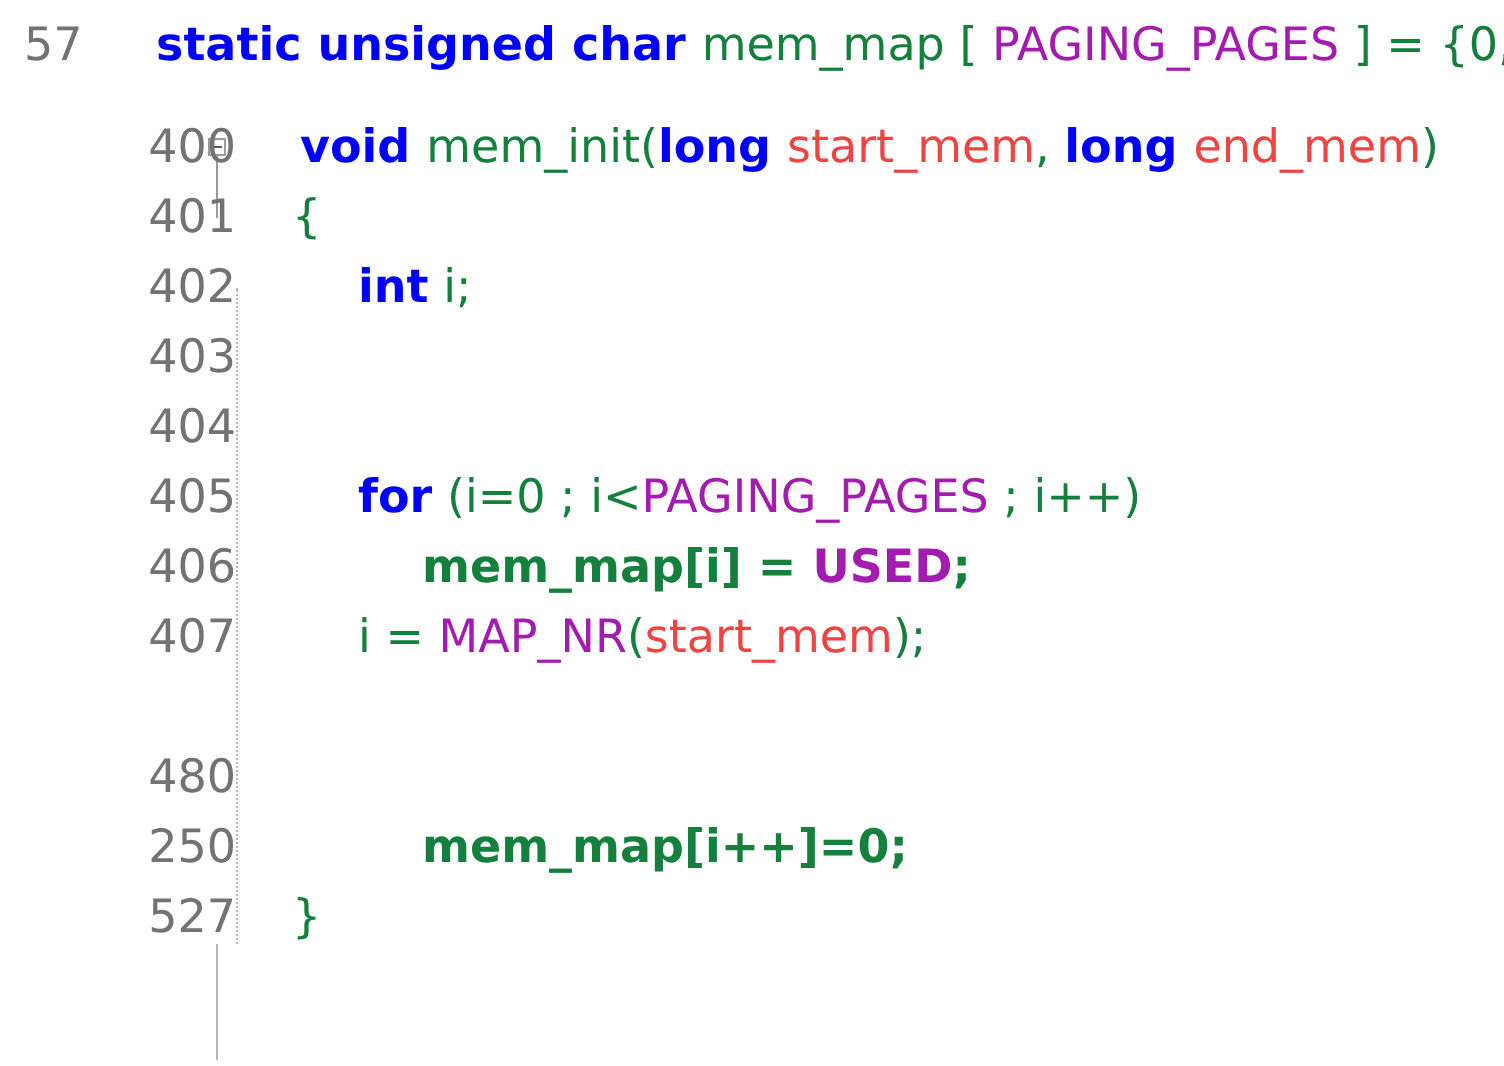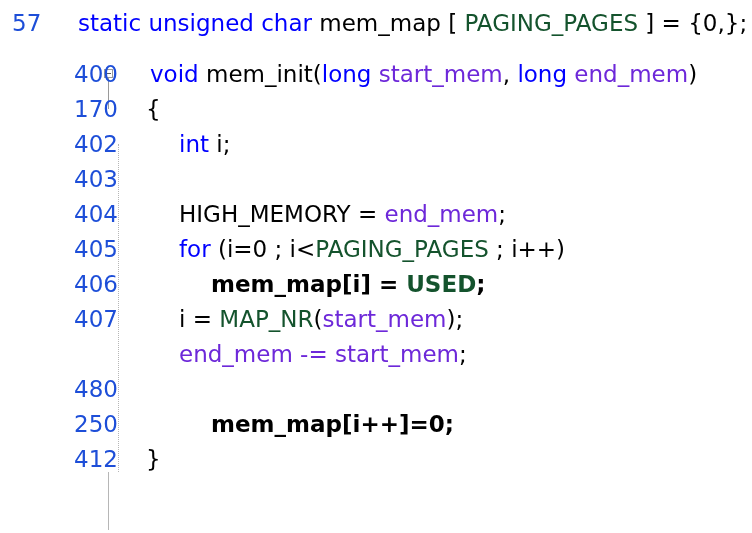--- a/index.html
+++ b/index.html
@@ -28,40 +28,40 @@
     line-height: 35px;
     white-space: nowrap;
   }
 
   .gutter {
     position: absolute;
     left: 0;
     top: 0;
     width: 82px;
     text-align: right;
-    color: #1d4ed8;
+    color: #737373;
     font-size: 23px;
     font-family: "DejaVu Sans", "Liberation Sans", sans-serif;
     letter-spacing: 0px;
   }
 
   .code {
     position: absolute;
     top: 0;
     left: 104px;
     font-size: 23px;
     color: #000000;
     font-family: "DejaVu Sans", "Liberation Sans", sans-serif;
   }
 
   
-  .tok-kw   { color: #0000ff; }
-  .tok-plain{ color: #000000; }
-  .tok-var  { color: #6d28d9; }
-  .tok-macro{ color: #14532d; }
+  .tok-kw   { color: #0000ff; font-weight: bold; }
+  .tok-plain{ color: #15803d; }
+  .tok-var  { color: #ef4444; }
+  .tok-macro{ color: #a21caf; }
 
   
   #line-57 {
     height: 46px;
     line-height: 46px;
   }
   #line-57 .gutter {
     width: 40px;
     font-size: 23px;
     text-align: left;
@@ -169,67 +169,65 @@
     <div class="fold-stem"></div>
     <div class="indent-guide"></div>
     <div class="indent-guide-end"></div>
 
     <div class="code-line" id="line-400">
       <span class="gutter">400</span>
       <span class="code"><span class="tok-kw">void </span><span class="tok-plain">mem_init(</span><span class="tok-kw">long </span><span class="tok-var">start_mem</span><span class="tok-plain">, </span><span class="tok-kw">long </span><span class="tok-var">end_mem</span><span class="tok-plain">)</span></span>
     </div>
 
     <div class="code-line" id="line-401">
-      <span class="gutter">170</span>
+      <span class="gutter">401</span>
       <span class="code"><span class="tok-plain">{</span></span>
     </div>
 
     <div class="code-line" id="line-402">
       <span class="gutter">402</span>
       <span class="code"><span class="tok-kw">int</span><span class="tok-plain"> i;</span></span>
     </div>
 
     <div class="code-line" id="line-403">
       <span class="gutter">403</span>
       <span class="code"></span>
     </div>
 
     <div class="code-line" id="line-404">
       <span class="gutter">404</span>
-      <span class="code"><span class="tok-plain">HIGH_MEMORY = </span><span class="tok-var">end_mem</span><span class="tok-plain">;</span></span>
     </div>
 
     <div class="code-line" id="line-405">
       <span class="gutter">405</span>
       <span class="code"><span class="tok-kw">for</span><span class="tok-plain"> (i=0 ; i&lt;</span><span class="tok-macro">PAGING_PAGES</span><span class="tok-plain"> ; i++)</span></span>
     </div>
 
     <div class="code-line" id="line-406">
       <span class="gutter">406</span>
       <span class="code"><span class="tok-plain">mem_map[i] = </span><span class="tok-macro">USED</span><span class="tok-plain">;</span></span>
     </div>
 
     <div class="code-line" id="line-407">
       <span class="gutter">407</span>
       <span class="code"><span class="tok-plain">i = </span><span class="tok-macro">MAP_NR</span><span class="tok-plain">(</span><span class="tok-var">start_mem</span><span class="tok-plain">);</span></span>
     </div>
 
     <div class="code-line" id="line-408">
-      <span class="code"><span class="tok-var">end_mem -= start_mem</span><span class="tok-plain">;</span></span>
     </div>
 
 
     <div class="code-line" id="line-410">
       <span class="gutter">480</span>
     </div>
 
     <div class="code-line" id="line-411">
       <span class="gutter">250</span>
       <span class="code"><span class="tok-plain">mem_map[i++]=0;</span></span>
     </div>
 
     <div class="code-line" id="line-412">
-      <span class="gutter">412</span>
+      <span class="gutter">527</span>
       <span class="code"><span class="tok-plain">}</span></span>
     </div>
 
   </div>
 </div>
 
 </body></html>

